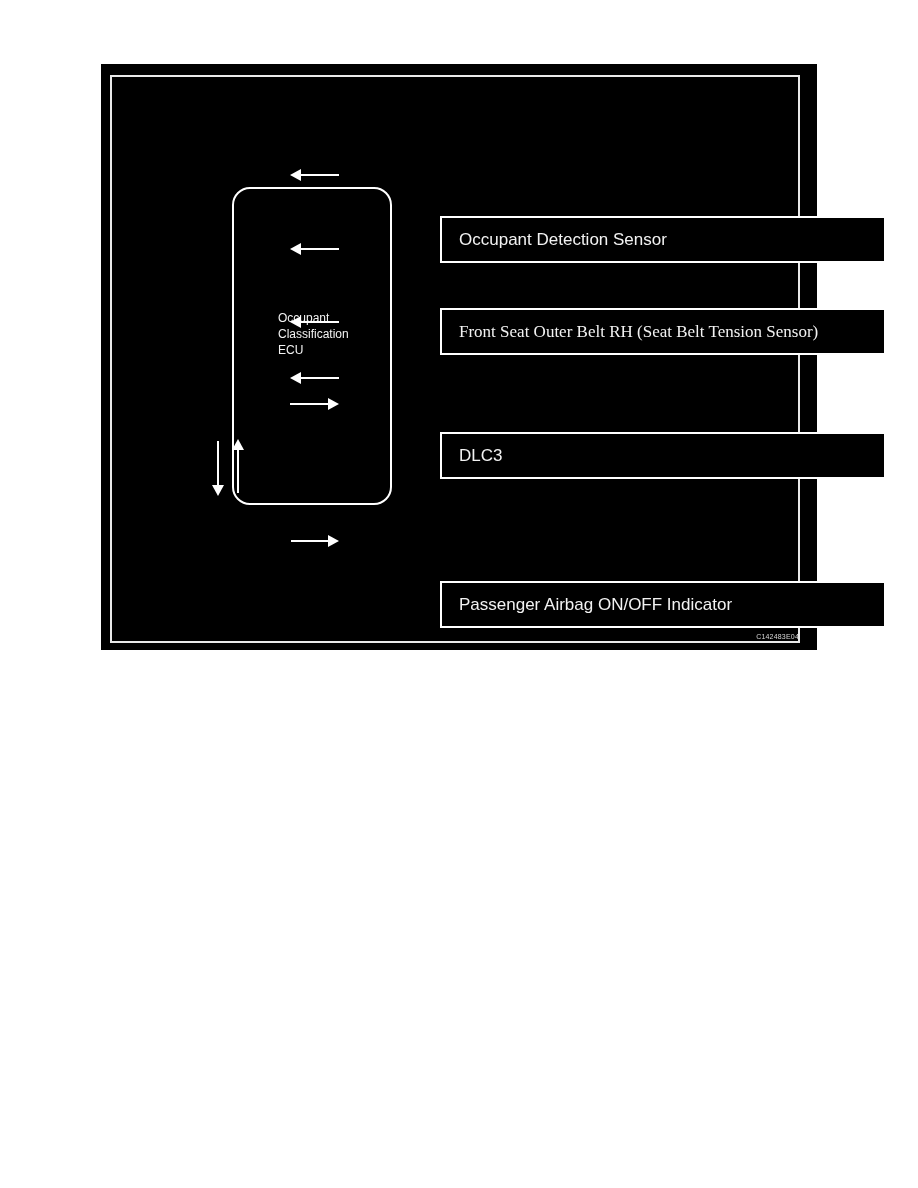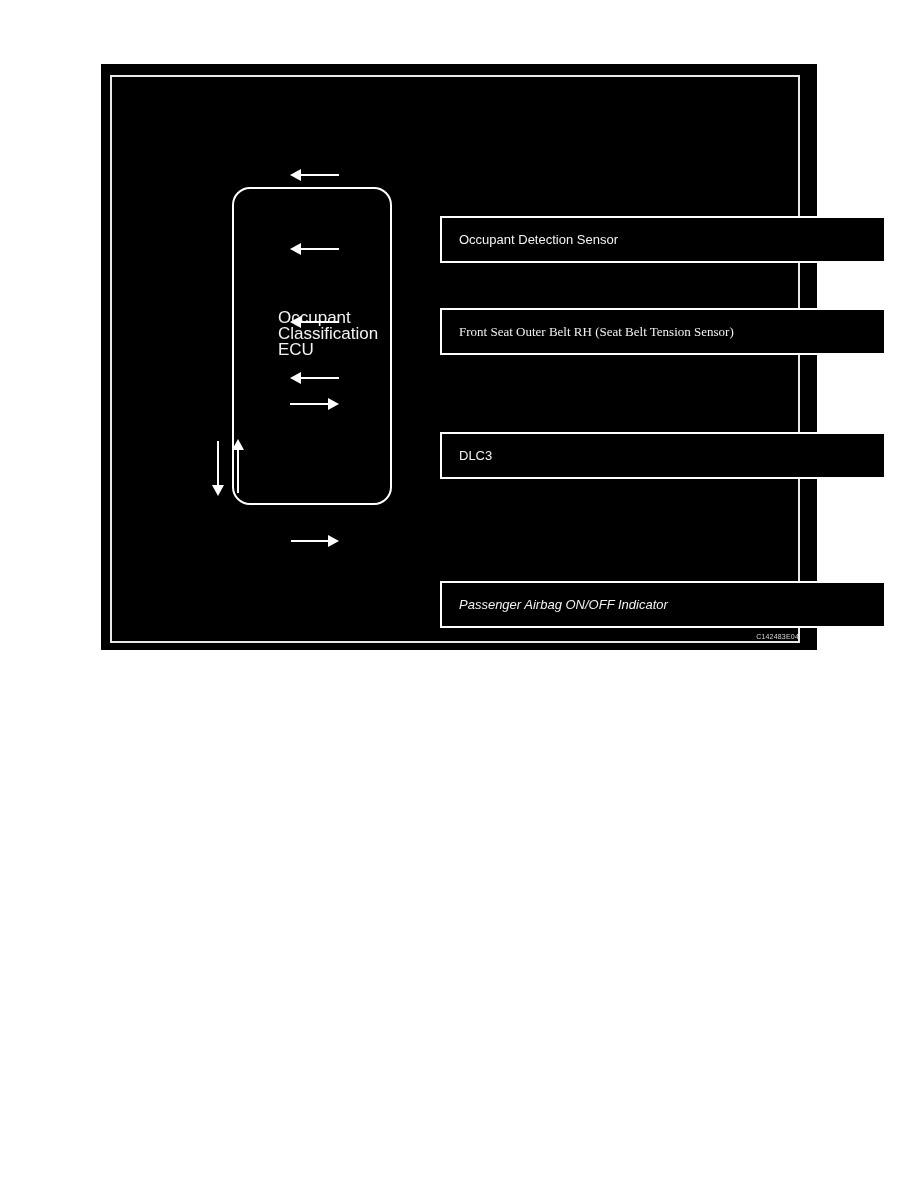--- a/index.html
+++ b/index.html
@@ -41,21 +41,21 @@
   .module-box {
     position: absolute;
     border: 2px solid #ffffff;
     border-radius: 18px;
     box-sizing: border-box;
     background: #000000;
   }
   .module-label {
     position: absolute;
     color: #f2f2f2;
-    font-size: 17px;
+    font-size: 12px;
     line-height: 16px;
     white-space: pre-line;
   }
 
   #ecu-box {
     left: 131px;
     top: 123px;
     width: 160px;
     height: 318px;
   }
@@ -85,30 +85,30 @@
     border: 2px solid #ffffff;
     box-sizing: border-box;
     background: #000000;
   }
   .component-label {
     position: absolute;
     left: 17px;
     top: 50%;
     transform: translateY(-50%);
     color: #f2f2f2;
-    font-size: 13px;
+    font-size: 17px;
     line-height: 14px;
     white-space: nowrap;
   }
 
   #component-box-0 { top: 152px; }
   #component-box-1 { top: 244px; font-family: Liberation Serif, serif; }
   #component-box-2 { top: 298px; }
   #component-box-3 { top: 368px; padding-left: 18px; }
-  #component-box-4 { top: 517px; font-style: italic; }
+  #component-box-4 { top: 517px; }
 
   
   .h-line {
     position: absolute;
     height: 2px;
     background: #ffffff;
   }
   .v-line {
     position: absolute;
     width: 2px;

